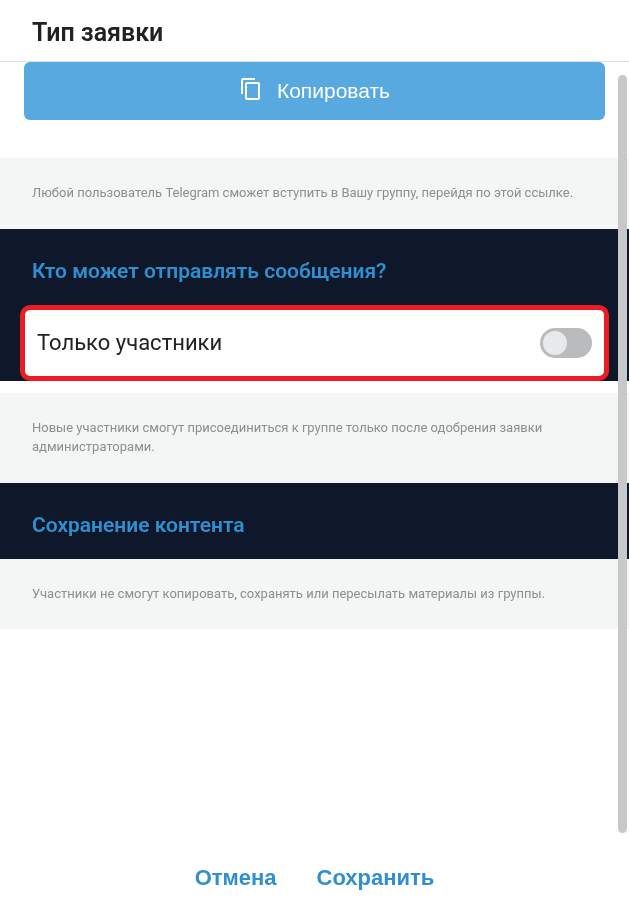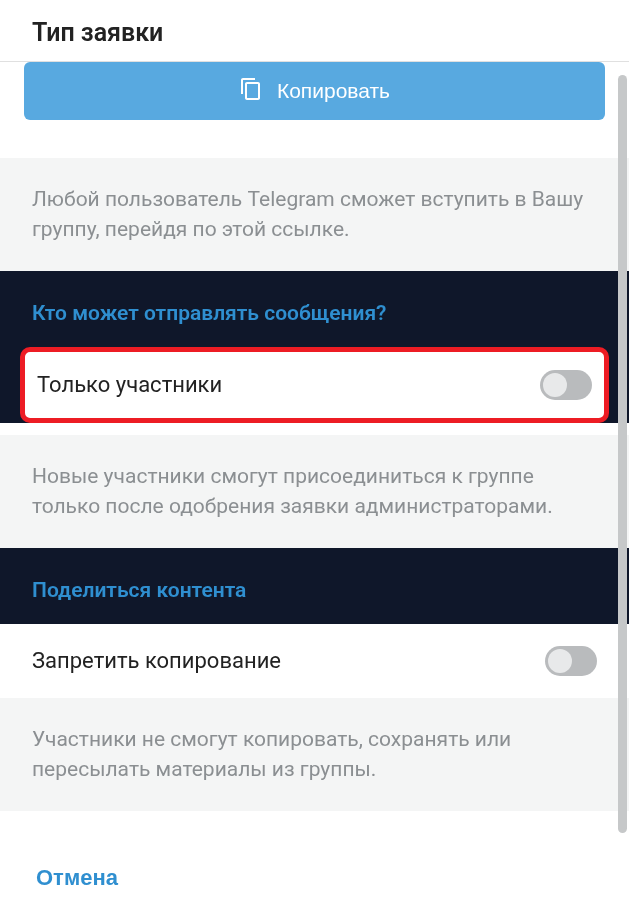--- a/index.html
+++ b/index.html
@@ -44,21 +44,21 @@
       align-items: center;
       justify-content: center;
       gap: 14px;
       cursor: pointer;
     }
     .action-btn svg { width: 24px; height: 24px; fill: #fff; }
     .info-block {
       background: #f4f5f5;
       padding: 26px 32px;
       color: #8b8f92;
-      font-size: 21px;
+      font-size: 13px;
       line-height: 1.45;
     }
     .section {
       background: #0f172a;
       padding: 0 0 0 0;
     }
     .section-heading {
       color: #2f8fd0;
       font-size: 21px;
       font-weight: 600;
@@ -99,21 +99,21 @@
       height: 24px;
       background: #e8e9ea;
       border-radius: 50%;
     }
     .footer {
       position: absolute;
       bottom: 0;
       left: 0;
       right: 0;
       display: flex;
-      justify-content: space-between;
+      justify-content: center;
       gap: 40px;
       padding: 22px 36px;
       background: #fff;
     }
     .footer-btn {
       background: none;
       border: none;
       color: #2f8fd0;
       font-size: 22px;
       font-weight: 600;
@@ -155,28 +155,25 @@
     <div class="section-heading">Кто может отправлять сообщения?</div>
     <div class="row highlighted">
       <div class="row-label">Только участники</div>
       <div class="toggle"></div>
     </div>
   </div>
 
   <div class="info-block">Новые участники смогут присоединиться к группе только после одобрения заявки администраторами.</div>
 
   <div class="section">
-    <div class="section-heading">Поделиться контента</div>
-    <div class="row">
-      <div class="row-label">Запретить копирование</div>
-      <div class="toggle"></div>
-    </div>
+    <div class="section-heading">Сохранение контента</div>
   </div>
 
   <div class="info-block">Участники не смогут копировать, сохранять или пересылать материалы из группы.</div>
 
 </div>
 
 <div class="scrollbar"></div>
 
 <div class="footer">
   <button class="footer-btn">Отмена</button>
+  <button class="footer-btn">Сохранить</button>
 </div>
 
 </body></html>

